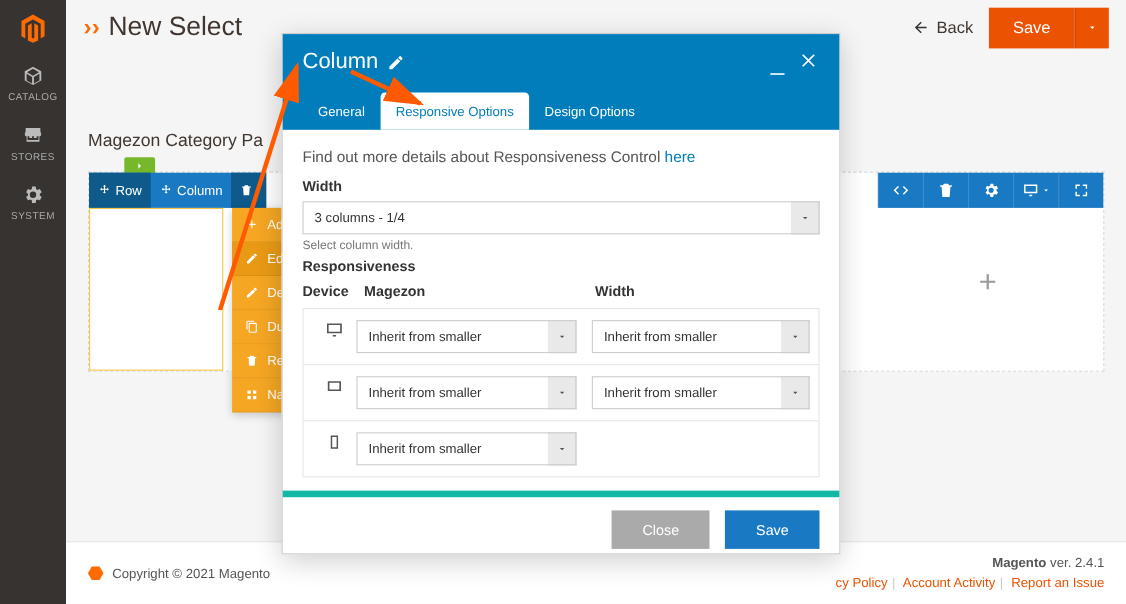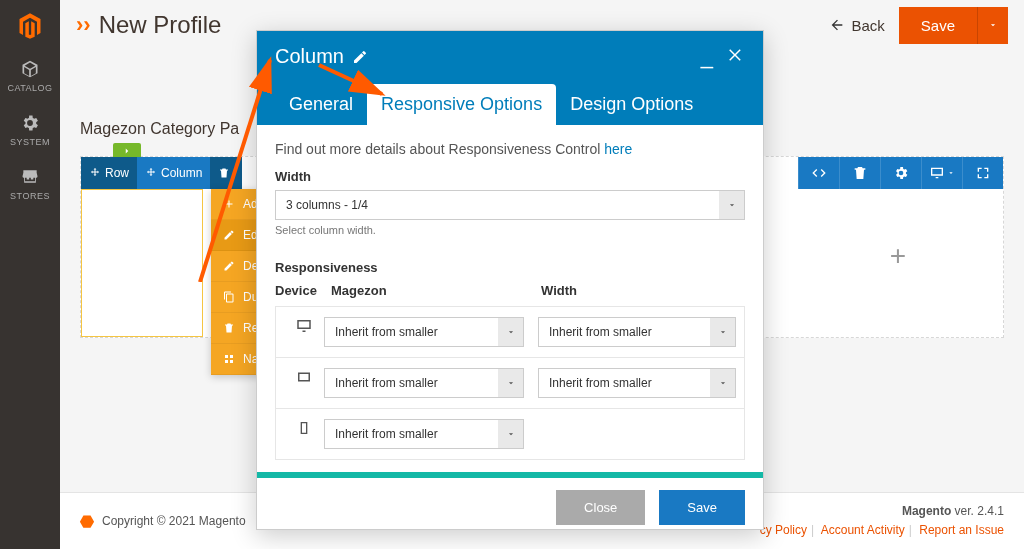--- a/index.html
+++ b/index.html
@@ -48,31 +48,31 @@
 
 
 .dialog{position:absolute;left:256px;top:30px;width:506px;background:#fff;box-shadow:0 6px 24px rgba(0,0,0,.2);border:1px solid #ccc;z-index:10}
 .dialog-header{background:#007dba;color:#fff;padding:14px 18px 0 18px}
 .dialog-header .ttl{display:flex;align-items:center;justify-content:space-between}
 .dialog-header .ttl .left{display:flex;align-items:center;font-size:20px}
 .dialog-header .ttl .left svg{margin-left:8px}
 .dialog-header .ttl .right{display:flex;align-items:center;gap:14px}
 .dialog-header .ttl .right span{cursor:pointer}
 .dialog-tabs{display:flex;margin-top:16px}
-.dialog-tabs .tab{padding:10px 14px;font-size:18px;color:#fff;cursor:pointer}
+.dialog-tabs .tab{padding:10px 14px;font-size:12px;color:#fff;cursor:pointer}
 .dialog-tabs .tab.active{background:#fff;color:#007dba;border-radius:4px 4px 0 0}
 .dialog-body{padding:16px 18px 12px;max-height:330px;overflow:hidden}
 .dialog-body .hint{font-size:14px;color:#555}
 .dialog-body .hint a{color:#007dba;text-decoration:none}
 .dialog-body .field-label{margin-top:12px;font-size:13px;color:#333;font-weight:600}
 .dialog-body .select-wrap{position:relative;margin-top:6px}
 .dialog-body .select{width:100%;border:1px solid #ccc;background:#fff;height:30px;display:flex;align-items:center;padding:0 10px;font-size:12px;box-sizing:border-box}
 .dialog-body .select-caret{position:absolute;right:0;top:0;width:26px;height:30px;background:#e9e9e9;border:1px solid #ccc;border-left:none;display:flex;align-items:center;justify-content:center;box-sizing:border-box}
 .dialog-body .note{font-size:11px;color:#777;margin-top:4px}
-.dialog-body .section-label{font-weight:600;margin-top:24px;margin-bottom:8px}
+.dialog-body .section-label{font-weight:600;margin-top:5px;margin-bottom:8px}
 .dialog-body .row-head{display:flex;font-weight:600;color:#333;margin-bottom:8px}
 .dialog-body .row-head .c1{width:56px}
 .dialog-body .row-head .c2{width:210px}
 .dialog-body .row-head .c3{flex:1}
 .dialog-body .tbl{border:1px solid #e6e6e6}
 .dialog-body .trow{display:flex;border-bottom:1px solid #e6e6e6;padding:10px 8px}
 .dialog-body .trow:last-child{border-bottom:none}
 .dialog-body .trow .dev{width:40px;display:flex;justify-content:center;color:#555}
 .dialog-body .trow .sel-cell{width:200px;position:relative;margin-right:14px}
 .dialog-body .trow .sel-cell .sel{border:1px solid #ccc;height:30px;display:flex;align-items:center;padding:0 10px;font-size:12px;box-sizing:border-box}
@@ -109,36 +109,36 @@
         </svg>
     </div>
     <div class="nav-item">
       <svg width="20" height="20" viewBox="0 0 24 24">
           <path fill="#bbb" d="M12 2L3 7v10l9 5 9-5V7l-9-5zm0 2.3L18.5 8 12 11.7 5.5 8 12 4.3zM5 9.6l6 3.5v7.2l-6-3.3V9.6zm8 10.7v-7.2l6-3.5V17l-6 3.3z"></path>
         </svg>
       <span>CATALOG</span>
     </div>
     <div class="nav-item">
       <svg width="20" height="20" viewBox="0 0 24 24">
+          <path fill="#bbb" d="M4 7V4h16v3l1 4c0 1.1-.9 2-2 2v6H5v-6c-1.1 0-2-.9-2-2l1-4zm2 6v4h12v-4h-2v2h-3v-2H11v2H8v-2H6z"></path>
+        </svg>
+      <span>STORES</span>
+    </div>
+    <div class="nav-item">
+      <svg width="20" height="20" viewBox="0 0 24 24">
           <path fill="#bbb" d="M19.4 13a7.5 7.5 0 000-2l2.1-1.6-2-3.5-2.5 1a7.4 7.4 0 00-1.7-1L15 3h-4l-.3 2.9a7.3 7.3 0 00-1.7 1l-2.5-1-2 3.5L6.6 11a7.5 7.5 0 000 2l-2.1 1.6 2 3.5 2.5-1c.5.4 1.1.7 1.7 1L11 21h4l.3-2.9c.6-.3 1.2-.6 1.7-1l2.5 1 2-3.5L19.4 13zM12 15.5A3.5 3.5 0 1112 8.5a3.5 3.5 0 010 7z"></path>
         </svg>
       <span>SYSTEM</span>
     </div>
-    <div class="nav-item">
-      <svg width="20" height="20" viewBox="0 0 24 24">
-          <path fill="#bbb" d="M4 7V4h16v3l1 4c0 1.1-.9 2-2 2v6H5v-6c-1.1 0-2-.9-2-2l1-4zm2 6v4h12v-4h-2v2h-3v-2H11v2H8v-2H6z"></path>
-        </svg>
-      <span>STORES</span>
-    </div>
   </div>
 
   <div class="header">
     <div class="title-wrap">
       <span class="brand-icon">››</span>
-      <span>New Profile</span>
+      <span>New Select</span>
     </div>
     <div class="spacer"></div>
     <div class="back-btn">
       <svg width="16" height="16" viewBox="0 0 24 24">
           <path fill="#333" d="M20 11H7.8l5.6-5.6L12 4l-8 8 8 8 1.4-1.4L7.8 13H20z"></path>
         </svg>
       <span>Back</span>
     </div>
     <div class="save-group">
       <button class="save-btn">Save</button>

